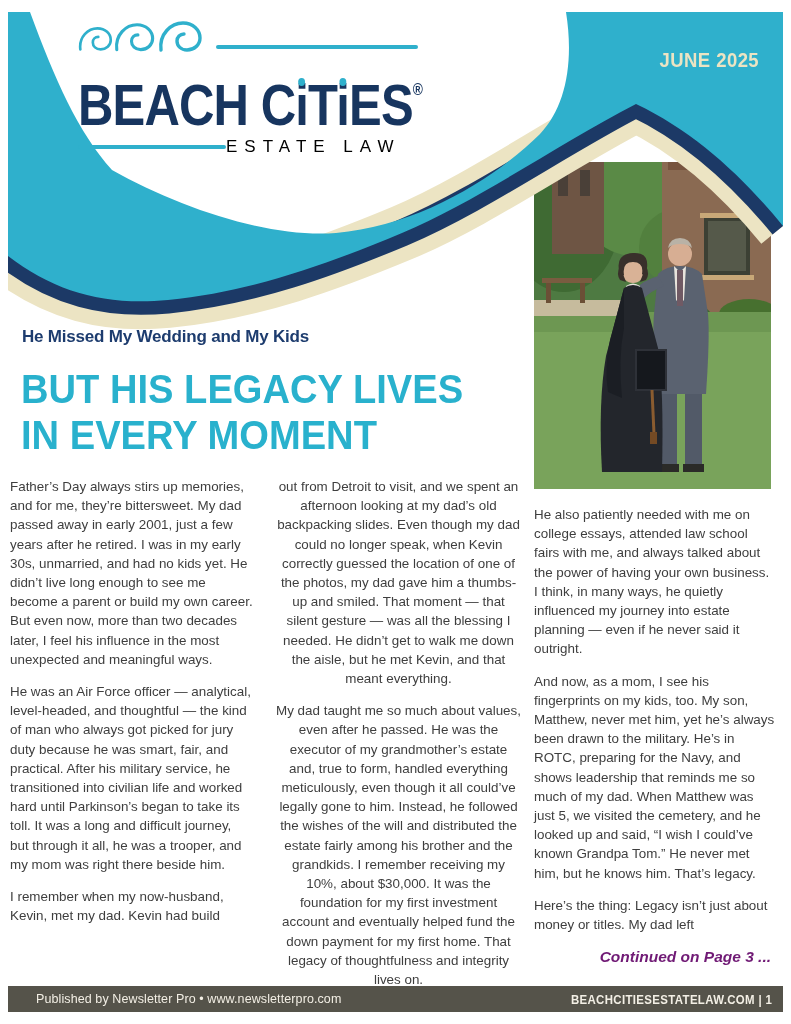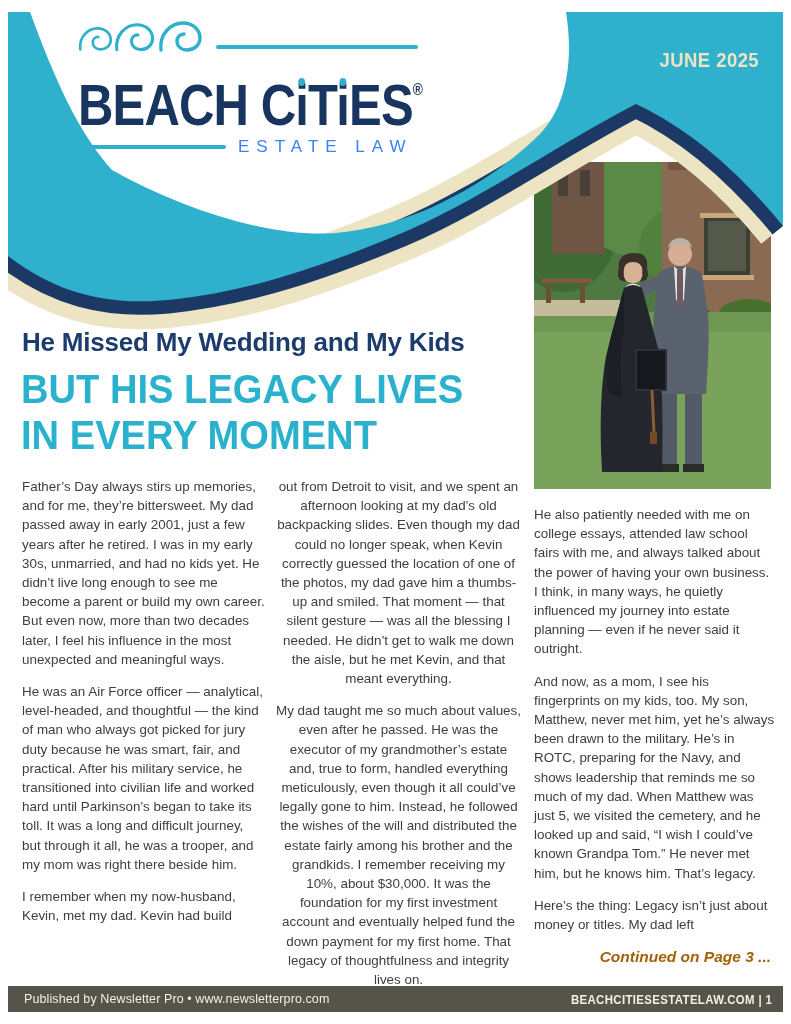--- a/index.html
+++ b/index.html
@@ -20,54 +20,54 @@
   }
   .logo-word .i-dot{position:relative;}
   .logo-word .i-dot::after{
     content:"";position:absolute;left:50%;top:5px;width:8px;height:8px;border-radius:50%;
     background:#2fb0cc;transform:translateX(-50%);
   }
   .logo-reg{font-size:16px;vertical-align:30px;letter-spacing:0;}
   .logo-bottom{display:flex;align-items:center;margin-top:4px;}
   .logo-rule2{width:148px;height:4px;background:#2fb0cc;border-radius:2px;}
   .logo-tagline{
-    color:#3b82f6;font-size:17px;letter-spacing:7px;margin-left:12px;font-weight:500;white-space:nowrap;
+    color:#000000;font-size:17px;letter-spacing:7px;margin-left:0;font-weight:500;white-space:nowrap;
   }
   
   .issue-date{
     position:absolute;right:32px;top:48px;z-index:4;color:#ece4c3;font-weight:bold;
     font-size:21px;letter-spacing:0.5px;transform:scaleX(0.88);transform-origin:right center;white-space:nowrap;
   }
   
   .photo{position:absolute;left:534px;top:162px;width:237px;height:327px;z-index:2;}
   
   .kicker{
     position:absolute;left:22px;top:327px;z-index:4;color:#1d3c6e;font-weight:bold;
-    font-size:26px;letter-spacing:-0.2px;white-space:nowrap;
+    font-size:17px;letter-spacing:-0.2px;white-space:nowrap;
   }
   .main-title{
     position:absolute;left:21px;top:366px;z-index:4;color:#29b1cd;font-weight:bold;
     font-size:41px;line-height:46px;letter-spacing:0;transform:scaleX(0.93);transform-origin:left top;white-space:nowrap;
   }
   
   .col{position:absolute;z-index:4;color:#3e3e3e;font-size:13.4px;line-height:19.2px;}
   .col p{margin:0 0 13px 0;}
-  .col-1{left:22px;top:477px;width:243px;}
+  .col-1{left:10px;top:477px;width:243px;}
   .col-2{left:276px;top:477px;width:245px;text-align:center;}
   .col-3{left:534px;top:505px;width:241px;}
   .continued{
-    text-align:right;font-weight:bold;font-style:italic;font-size:15.5px;color:#a16207;
+    text-align:right;font-weight:bold;font-style:italic;font-size:15.5px;color:#701a75;
     padding-right:4px;
   }
   
   .footer{
     position:absolute;left:8px;right:8px;top:986px;height:26px;background:#55534a;z-index:5;
     display:flex;align-items:center;justify-content:space-between;color:#f3efe5;
   }
-  .footer-left{font-size:12.5px;padding-left:16px;letter-spacing:0.1px;}
+  .footer-left{font-size:12.5px;padding-left:28px;letter-spacing:0.1px;}
   .footer-right{
     font-size:13px;font-weight:bold;padding-right:12px;letter-spacing:0.4px;
     transform:scaleX(0.88);transform-origin:right center;white-space:nowrap;
   }
 </style>
 </head>
 <body>
 
 <div class="page">
 

